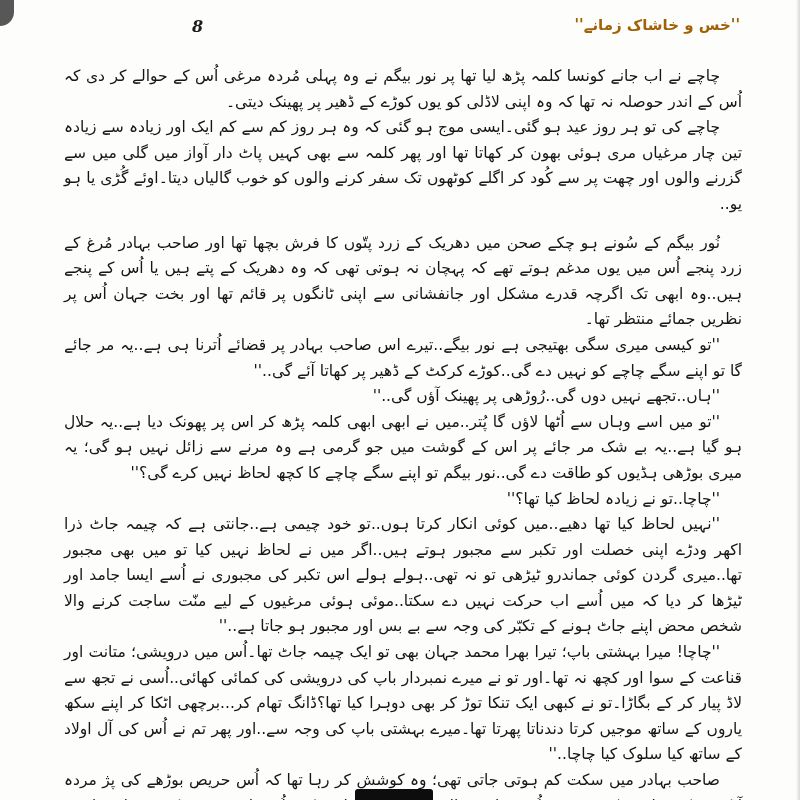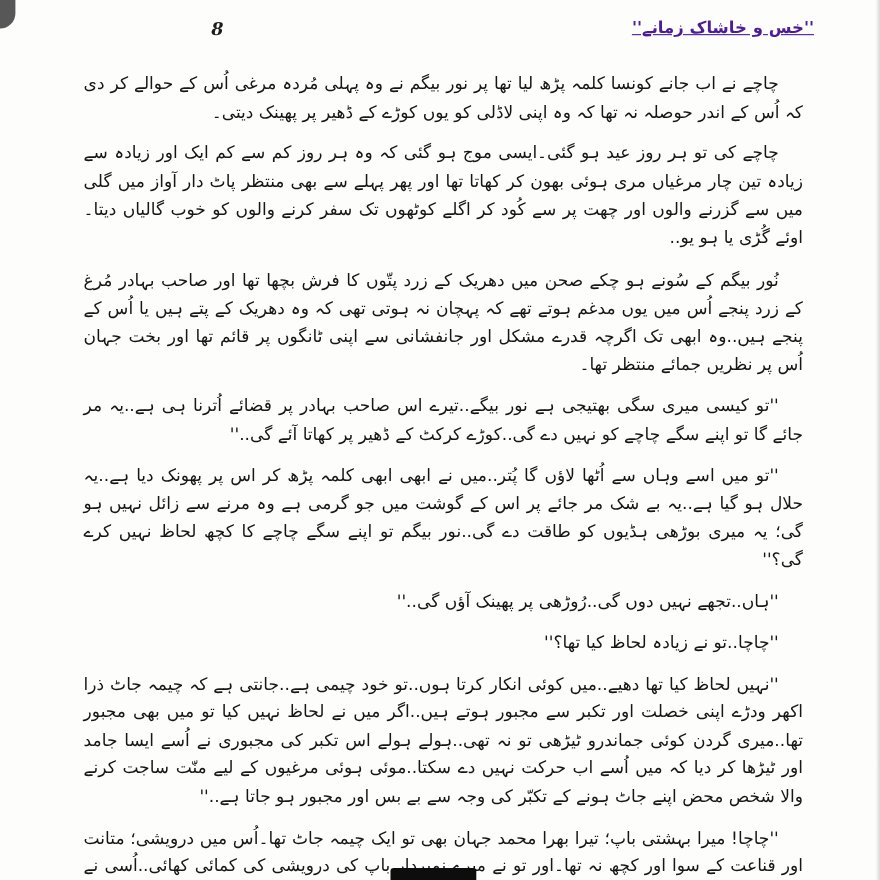--- a/index.html
+++ b/index.html
@@ -9,36 +9,36 @@
     background:#fdfdfc;
     box-sizing:border-box;
     padding:16px 58px 0 64px;
     font-family:"DejaVu Sans",sans-serif;
     color:#141414;
     overflow:hidden;
   }
   .header{position:relative;height:36px;}
   .book-title{
     position:absolute;right:2px;top:0;
-    direction:rtl;font-size:15px;font-weight:bold;color:#4c1d95;text-decoration:underline;
+    direction:rtl;font-size:15px;font-weight:bold;color:#a16207;
   }
   .page-number{
     position:absolute;left:128px;top:1px;
     font-family:"DejaVu Serif",serif;font-style:italic;font-weight:bold;
     font-size:16px;color:#1c1c1c;
   }
   .body-text{
     direction:rtl;
     text-align:justify;
     font-size:15.5px;
     line-height:25.6px;
     margin-top:12px;
     color:#161616;
   }
-  .body-text p{margin:12px;text-indent:22px;}
+  .body-text p{margin:0;text-indent:22px;}
   .body-text p.gap{margin-top:13px;}
   
   .artifact-top-left{
     position:absolute;left:0;top:0;width:14px;height:26px;
     background:#3a3a3a;border-bottom-right-radius:14px;opacity:.85;
   }
   .artifact-bottom{
     position:absolute;left:355px;bottom:0;width:78px;height:11px;
     background:#0d0d0d;border-radius:3px 3px 0 0;
   }
@@ -55,25 +55,25 @@
   <div class="artifact-top-left"></div>
   <div class="artifact-edge-right"></div>
 
   <div class="header">
     <span class="page-number">8</span>
     <span class="book-title">''خس و خاشاک زمانے''</span>
   </div>
 
   <div class="body-text" dir="rtl">
     <p>چاچے نے اب جانے کونسا کلمہ پڑھ لیا تھا پر نور بیگم نے وہ پہلی مُردہ مرغی اُس کے حوالے کر دی کہ اُس کے اندر حوصلہ نہ تھا کہ وہ اپنی لاڈلی کو یوں کوڑے کے ڈھیر پر پھینک دیتی۔</p>
-    <p>چاچے کی تو ہر روز عید ہو گئی۔ایسی موج ہو گئی کہ وہ ہر روز کم سے کم ایک اور زیادہ سے زیادہ تین چار مرغیاں مری ہوئی بھون کر کھاتا تھا اور پھر پہلے سے بھی منتظر پاٹ دار آواز میں گلی میں سے گزرنے والوں اور چھت پر سے کُود کر اگلے کوٹھوں تک سفر کرنے والوں کو خوب گالیاں دیتا۔اوئے گُڑی یا ہو یو..</p>
+    <p>چاچے کی تو ہر روز عید ہو گئی۔ایسی موج ہو گئی کہ وہ ہر روز کم سے کم ایک اور زیادہ سے زیادہ تین چار مرغیاں مری ہوئی بھون کر کھاتا تھا اور پھر کلمہ سے بھی کہیں پاٹ دار آواز میں گلی میں سے گزرنے والوں اور چھت پر سے کُود کر اگلے کوٹھوں تک سفر کرنے والوں کو خوب گالیاں دیتا۔اوئے گُڑی یا ہو یو..</p>
     <p class="gap">نُور بیگم کے سُونے ہو چکے صحن میں دھریک کے زرد پتّوں کا فرش بچھا تھا اور صاحب بہادر مُرغ کے زرد پنجے اُس میں یوں مدغم ہوتے تھے کہ پہچان نہ ہوتی تھی کہ وہ دھریک کے پتے ہیں یا اُس کے پنجے ہیں..وہ ابھی تک اگرچہ قدرے مشکل اور جانفشانی سے اپنی ٹانگوں پر قائم تھا اور بخت جہان اُس پر نظریں جمائے منتظر تھا۔</p>
     <p>''تو کیسی میری سگی بھتیجی ہے نور بیگے..تیرے اس صاحب بہادر پر قضائے اُترنا ہی ہے..یہ مر جائے گا تو اپنے سگے چاچے کو نہیں دے گی..کوڑے کرکٹ کے ڈھیر پر کھاتا آئے گی..''</p>
+    <p>''ہاں..تجھے نہیں دوں گی..رُوڑھی پر پھینک آؤں گی..''</p>
     <p>''تو میں اسے وہاں سے اُٹھا لاؤں گا پُتر..میں نے ابھی ابھی کلمہ پڑھ کر اس پر پھونک دیا ہے..یہ حلال ہو گیا ہے..یہ بے شک مر جائے پر اس کے گوشت میں جو گرمی ہے وہ مرنے سے زائل نہیں ہو گی؛ یہ میری بوڑھی ہڈیوں کو طاقت دے گی..نور بیگم تو اپنے سگے چاچے کا کچھ لحاظ نہیں کرے گی؟''</p>
-    <p>''ہاں..تجھے نہیں دوں گی..رُوڑھی پر پھینک آؤں گی..''</p>
     <p>''چاچا..تو نے زیادہ لحاظ کیا تھا؟''</p>
     <p>''نہیں لحاظ کیا تھا دھیے..میں کوئی انکار کرتا ہوں..تو خود چیمی ہے..جانتی ہے کہ چیمہ جاٹ ذرا اکھر ودڑے اپنی خصلت اور تکبر سے مجبور ہوتے ہیں..اگر میں نے لحاظ نہیں کیا تو میں بھی مجبور تھا..میری گردن کوئی جماندرو ٹیڑھی تو نہ تھی..ہولے ہولے اس تکبر کی مجبوری نے اُسے ایسا جامد اور ٹیڑھا کر دیا کہ میں اُسے اب حرکت نہیں دے سکتا..موئی ہوئی مرغیوں کے لیے منّت ساجت کرنے والا شخص محض اپنے جاٹ ہونے کے تکبّر کی وجہ سے بے بس اور مجبور ہو جاتا ہے..''</p>
     <p>''چاچا! میرا بہشتی باپ؛ تیرا بھرا محمد جہان بھی تو ایک چیمہ جاٹ تھا۔اُس میں درویشی؛ متانت اور قناعت کے سوا اور کچھ نہ تھا۔اور تو نے میرے نمبردار باپ کی درویشی کی کمائی کھائی..اُسی نے تجھ سے لاڈ پیار کر کے بگاڑا۔تو نے کبھی ایک تنکا توڑ کر بھی دوہرا کیا تھا؟ڈانگ تھام کر...برچھی اٹکا کر اپنے سکھ یاروں کے ساتھ موجیں کرتا دندناتا پھرتا تھا۔میرے بہشتی باپ کی وجہ سے..اور پھر تم نے اُس کی آل اولاد کے ساتھ کیا سلوک کیا چاچا..''</p>
     <p>صاحب بہادر میں سکت کم ہوتی جاتی تھی؛ وہ کوشش کر رہا تھا کہ اُس حریص بوڑھے کی پژ مردہ آنکھوں کے سامنے ڈھیر نہ ہو..اُسے چاہنے والی چوکھٹ پر ہاتھ رکھے اُسے اس بوڑھے کی منتظر نظروں سے بچاتی طیش میں تھی۔</p>
 
   </div>
 
   <div class="artifact-bottom"></div>
 </div>
 

